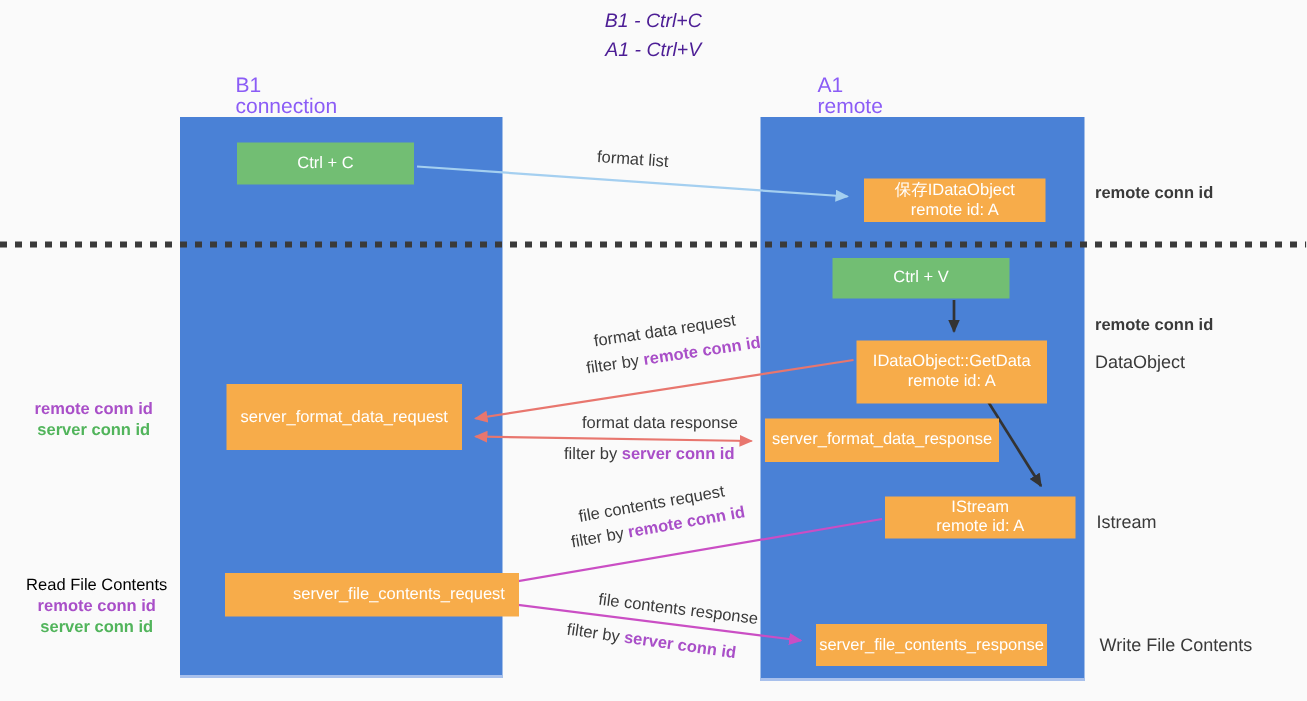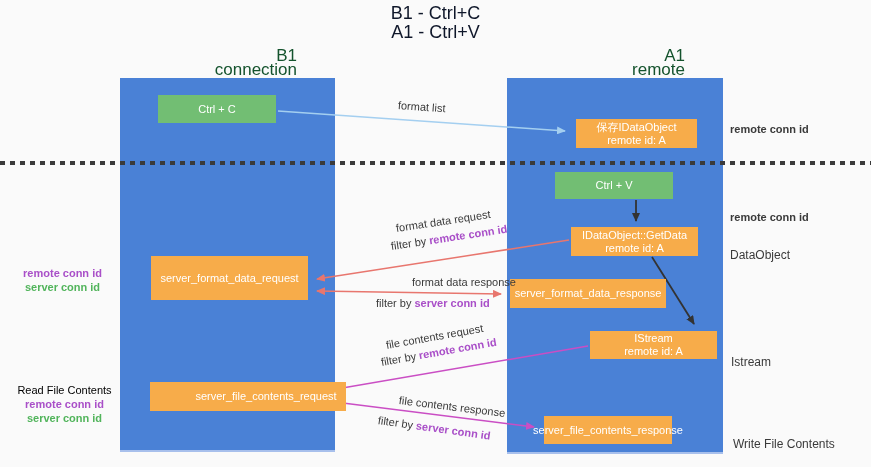--- a/index.html
+++ b/index.html
@@ -1,67 +1,67 @@
 <!DOCTYPE html>
 <html><head>
 <meta charset="utf-8">
 <style>
   html,body{margin:0;padding:0;background:#fafafa;font-family:"Liberation Sans",sans-serif;}
   .canvas{position:relative;width:871px;height:467px;background:#fafafa;overflow:hidden;}
 
   .title{position:absolute;left:0;top:4px;width:100%;text-align:center;
-         font-size:18px;line-height:19px;color:#0f172a;}
+         font-size:13px;line-height:19px;color:#4c1d95;font-style:italic;}
 
-  .col-header{position:absolute;width:140px;text-align:right;font-size:17px;
-              line-height:14px;color:#14532d;}
+  .col-header{position:absolute;width:140px;text-align:left;font-size:14px;
+              line-height:14px;color:#8b5cf6;}
   .col-header.left{left:157px;top:49px;}
   .col-header.right{left:545px;top:49px;}
 
   .column{position:absolute;top:78px;background:#4A81D6;border-bottom:2px solid #a8c0ec;}
   .column.left{left:120px;width:215px;height:372px;}
   .column.right{left:507px;width:216px;height:374px;}
 
   .dashed-line{position:absolute;left:0;top:161px;width:871px;height:4px;
     background:repeating-linear-gradient(90deg,#3a3a3a 0 5px,transparent 5px 10px);}
 
   svg.arrows{position:absolute;left:0;top:0;width:871px;height:467px;pointer-events:none;}
 
   .box{position:absolute;display:flex;flex-direction:column;align-items:center;
        justify-content:center;color:#fff;font-size:11px;line-height:13px;
        text-align:center;white-space:nowrap;}
   .box.green{background:#72BE73;}
   .box.orange{background:#F7AC4A;align-items:center;}
   .b-ctrl-c{left:158px;top:95px;width:118px;height:28px;}
   .b-save{left:576px;top:119px;width:121px;height:29px;}
   .b-ctrl-v{left:555px;top:172px;width:118px;height:27px;}
-  .b-getdata{left:571px;top:227px;width:127px;height:29px;}
+  .b-getdata{left:571px;top:227px;width:127px;height:42px;}
   .b-fmt-req{left:151px;top:256px;width:157px;height:44px;}
   .b-fmt-resp{left:510px;top:279px;width:156px;height:29px;}
   .b-istream{left:590px;top:331px;width:127px;height:28px;}
   .b-file-req{left:150px;top:382px;width:160px;height:29px;padding-left:36px;}
-  .b-file-resp{left:544px;top:416px;width:128px;height:28px;}
+  .b-file-resp{left:544px;top:416px;width:154px;height:28px;}
 
   .alabel{position:absolute;font-size:11px;color:#3a3a3a;white-space:nowrap;
           transform-origin:left center;}
   .purple{color:#A94FC8;font-weight:bold;}
   .greenTxt{color:#51B45B;font-weight:bold;}
   .filter-prefix{margin-right:3px;}
 
   .l-format-list{left:398px;top:99px;transform:rotate(4deg);}
   .l-fdr{left:396px;top:222px;transform:rotate(-8.5deg);}
   .l-fdr-f{left:391px;top:240px;transform:rotate(-8.5deg);}
-  .l-fdresp{left:388px;top:276px;margin-left:24px;}
+  .l-fdresp{left:388px;top:276px;}
   .l-fdresp-f{left:376px;top:297px;}
   .l-fcr{left:386px;top:339px;transform:rotate(-10deg);}
   .l-fcr-f{left:381px;top:356px;transform:rotate(-10deg);}
   .l-fcresp{left:399px;top:394px;transform:rotate(7deg);}
   .l-fcresp-f{left:378px;top:414px;transform:rotate(8deg);}
 
   .side{position:absolute;font-size:11px;white-space:nowrap;color:#3a3a3a;}
-  .side.big{font-size:12px;margin-top:14px;}
+  .side.big{font-size:12px;}
   .s-remote-top{left:730px;top:123px;}
   .s-remote-mid{left:730px;top:211px;}
   .s-dataobject{left:730px;top:234px;}
   .s-istream{left:731px;top:341px;}
   .s-write{left:733px;top:423px;}
   .side-group{position:absolute;text-align:center;font-size:11px;line-height:14px;white-space:nowrap;}
   .g-left-top{left:15px;top:266px;width:95px;}
   .g-left-bottom{left:12px;top:383px;width:105px;}
 </style>
 </head>

